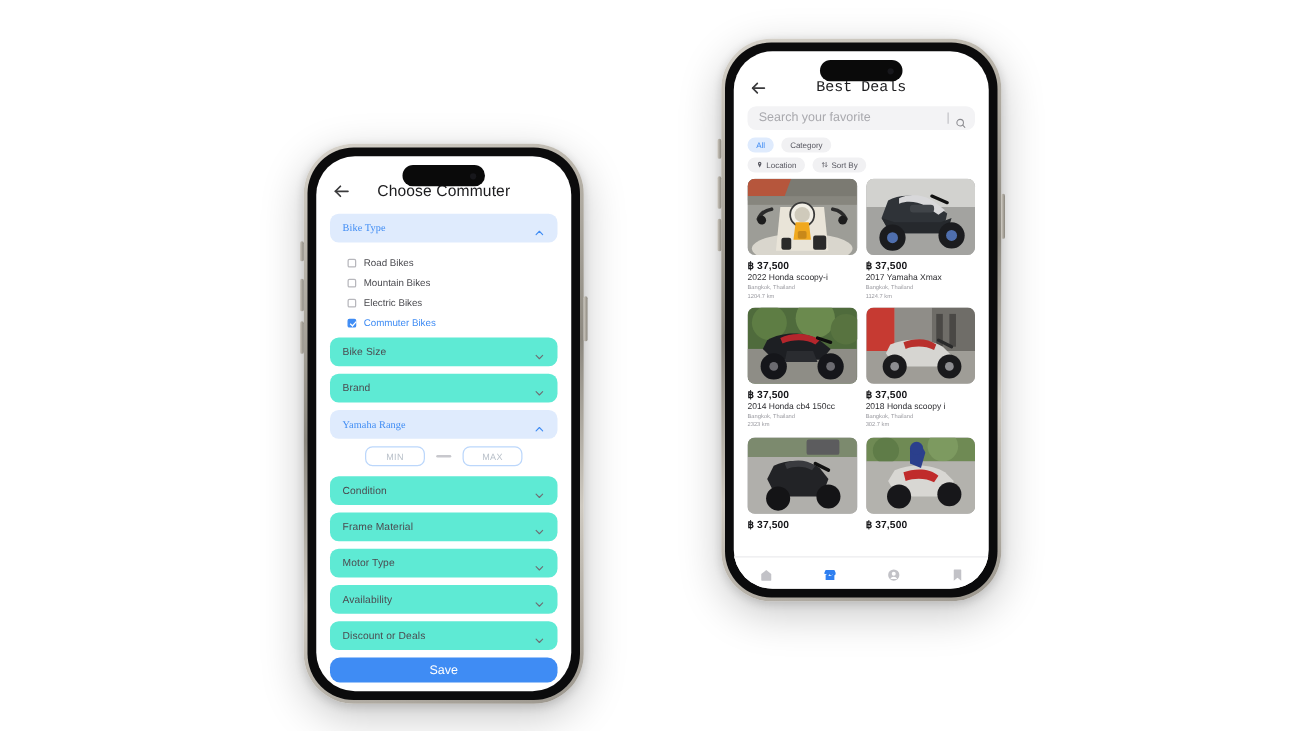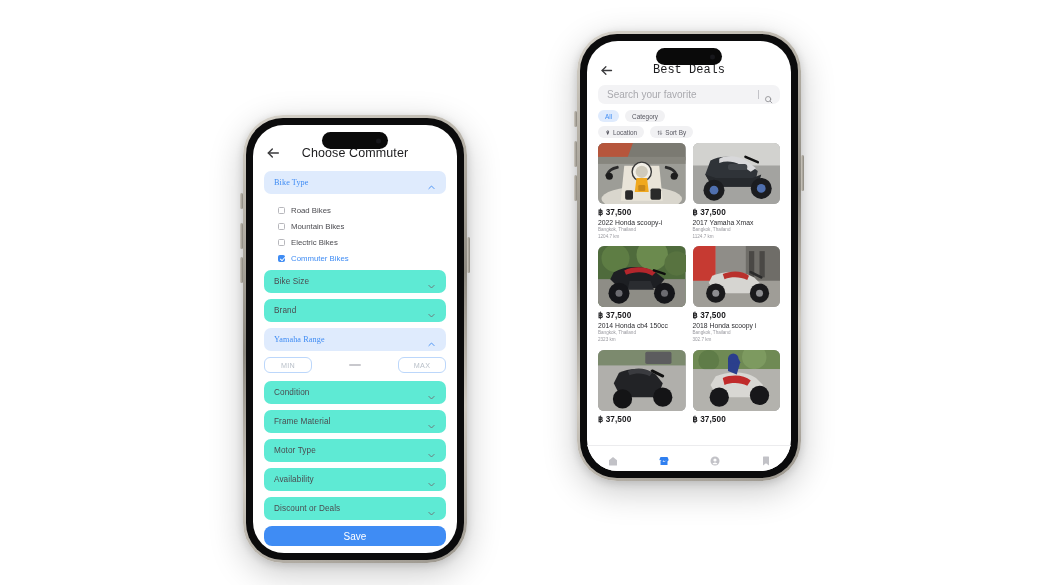--- a/index.html
+++ b/index.html
@@ -80,21 +80,21 @@
   }
   .cbox.on { background: #3f8cf4; border-color: #3f8cf4; position: relative; }
   .cbox.on::after {
     content: ""; position: absolute; left: 1.6px; top: .2px;
     width: 2.2px; height: 4.2px; border: solid #fff; border-width: 0 1.1px 1.1px 0;
     transform: rotate(42deg);
   }
   .check-label { font-size: 7.8px; color: #4b4b50; }
   .check-row.on .check-label { color: #3f8cf4; }
 
-  .range { display: flex; align-items: center; justify-content: space-between; gap: 9px; margin: 4px 0 8px; }
+  .range { display: flex; align-items: center; justify-content: center; gap: 9px; margin: 4px 0 8px; }
   .range-input {
     width: 48px; height: 16px; border-radius: 6px;
     border: 1px solid #bcd7fb; background: #fff;
     display: flex; align-items: center; justify-content: center;
     font-size: 7.2px; color: #b9c0c9; letter-spacing: .3px;
   }
   .range-dash { width: 12px; height: 2px; background: #c8c8cd; border-radius: 2px; }
 
   .save-btn {
     margin: 2px 11px 0 11px; height: 20px; border-radius: 8px;

